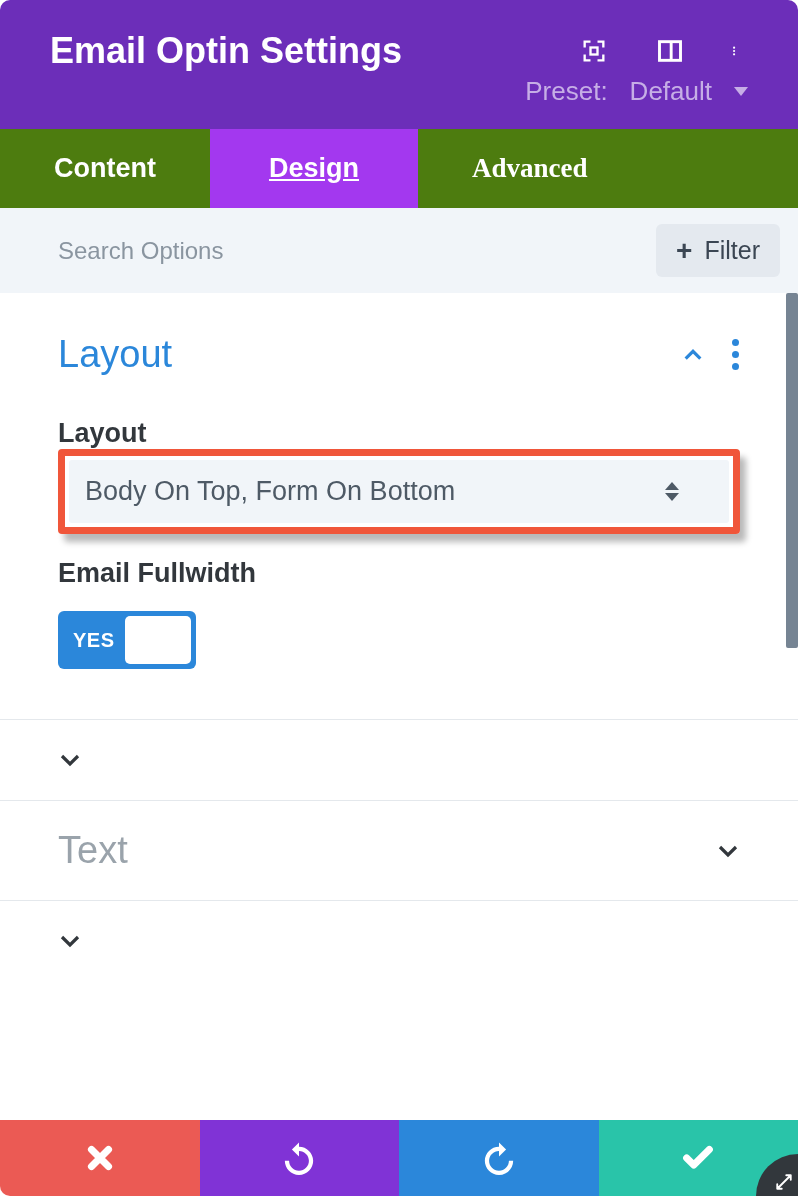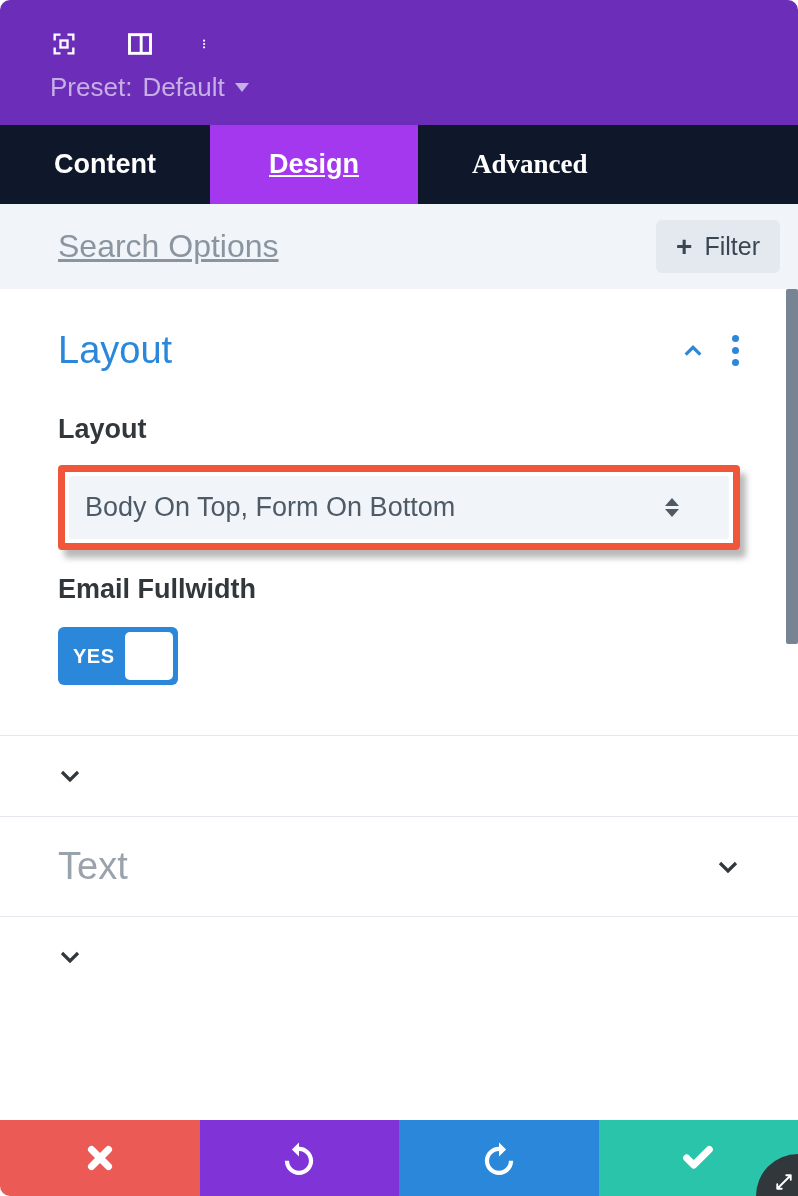--- a/index.html
+++ b/index.html
@@ -5,60 +5,60 @@
   * { box-sizing: border-box; margin: 0; padding: 0; }
   html, body { width: 798px; height: 1196px; font-family: -apple-system, "Helvetica Neue", Arial, sans-serif; background: #fff; overflow: hidden; }
   .panel { width: 798px; height: 1196px; display: flex; flex-direction: column; position: relative; border-radius: 10px; background:#fff; }
 
   
   .header { background: #6c2eb9; padding: 30px 50px 22px 50px; border-top-left-radius:10px; border-top-right-radius:10px; }
   .header-top { display:flex; align-items:center; justify-content:space-between; }
   .title { color:#fff; font-size:36px; font-weight:700; }
   .header-icons { display:flex; align-items:center; gap:48px; margin-right:6px;}
   .hicon { width:28px; height:28px; fill:#fff; cursor:pointer; }
-  .subtitle { margin-top:14px; color:#c6aee6; font-size:26px; font-weight:500; display:flex; align-items:center; gap:10px; cursor:pointer;}
+  .subtitle { margin-top:4px; color:#c6aee6; font-size:26px; font-weight:500; display:flex; align-items:center; gap:22px; cursor:pointer;justify-content:flex-end;}
   .caret-down { width:0; height:0; border-left:7px solid transparent; border-right:7px solid transparent; border-top:9px solid #c6aee6; }
 
   
-  .tabs { display:flex; background:#0f172a; }
+  .tabs { display:flex; background:#4d7c0f; }
   .tab { flex:0 0 auto; padding:24px 0; text-align:center; color:#fff; font-size:27px; font-weight:600; cursor:pointer;}
   .tab.content { width:210px; }
   .tab.design { width:208px; background:#a338ef;text-decoration:underline; }
   .tab.advanced { flex:1; padding-left:54px; text-align:left;font-family:Liberation Serif, serif;}
 
   
   .searchbar { background:#f1f5f9; display:flex; align-items:center; justify-content:space-between; padding:16px 18px 16px 58px; }
-  .searchinput { border:none; background:transparent; font-size:32px; color:#8a95a0; outline:none; flex:1;text-decoration:underline; }
+  .searchinput { border:none; background:transparent; font-size:24px; color:#8a95a0; outline:none; flex:1; }
   .searchinput::placeholder{ color:#8a95a0; }
   .filterbtn { background:#e4e9ef; border-radius:6px; padding:12px 20px; display:flex; align-items:center; gap:12px; cursor:pointer; color:#3b4653; font-size:25px; font-weight:500;}
   .plus { font-size:28px; font-weight:700; line-height:1; color:#3b4653;}
 
   
   .body { flex:1; background:#fff; overflow:hidden; position:relative; }
   .scrollbar { position:absolute; right:0; top:0; width:12px; height:355px; background:#768493; border-radius:2px; }
 
   
   .section-open { padding: 40px 58px 50px 58px; border-bottom:1px solid #e4e8ec;}
   .section-open-header { display:flex; align-items:center; justify-content:space-between; }
   .section-title-active { color:#2b87da; font-size:38px; font-weight:500; }
   .section-actions { display:flex; align-items:center; gap:28px;}
   .chev-up { width:22px; height:22px; stroke:#2b87da; stroke-width:3.5; fill:none; cursor:pointer;}
   .dots-v { width:8px; display:flex; flex-direction:column; gap:5px; cursor:pointer;}
   .dots-v span { width:7px; height:7px; border-radius:50%; background:#2b87da; }
 
   .field-label { color:#32373c; font-size:27px; font-weight:700; margin-top:42px; }
 
-  .select-wrap { margin-top:20px; position:relative; }
+  .select-wrap { position:relative; }
   .highlight-box { border:7px solid #f0563a; border-radius:4px; padding:4px; box-shadow: 6px 8px 6px rgba(0,0,0,0.28); }
   .select { background:#f1f5f9; border-radius:3px; padding:16px 50px 16px 16px; font-size:27px; color:#4e5a66; cursor:pointer; display:flex; align-items:center; justify-content:space-between;}
   .select-arrows { display:flex; flex-direction:column; gap:3px; }
   .tri-up { width:0;height:0;border-left:7px solid transparent;border-right:7px solid transparent;border-bottom:8px solid #4e5a66;}
   .tri-dn { width:0;height:0;border-left:7px solid transparent;border-right:7px solid transparent;border-top:8px solid #4e5a66;}
 
-  .toggle { margin-top:22px; width:120px; height:58px; background:#2b87da; border-radius:6px; display:flex; align-items:center; padding:5px; cursor:pointer;}
+  .toggle { margin-top:22px; width:138px; height:58px; background:#2b87da; border-radius:6px; display:flex; align-items:center; padding:5px; cursor:pointer;}
   .toggle-label { color:#fff; font-weight:800; font-size:20px; padding:0 10px 0 10px; letter-spacing:.5px;}
   .toggle-knob { background:#fff; border-radius:5px; flex:1; height:100%; }
 
   
   .section-collapsed { padding:28px 58px; border-bottom:1px solid #e4e8ec; display:flex; align-items:center; justify-content:space-between; cursor:pointer;}
   .section-collapsed:first-of-type{ border-top:1px solid #e4e8ec;}
   .collapsed-title { color:#9aa3ab; font-size:38px; font-weight:500; }
   .chev-dn { width:24px; height:24px; stroke:#32373c; stroke-width:3.2; fill:none; }
 
   
@@ -73,20 +73,21 @@
   .corner { position:absolute; bottom:0; right:0; width:42px; height:42px; background:#32373c; border-top-left-radius:42px; display:flex; align-items:flex-end; justify-content:flex-end; padding:5px; cursor:pointer;}
   .corner svg { width:18px; height:18px; fill:#fff;}
 </style>
 </head>
 <body>
 
 <div class="panel">
 
   <div class="header">
     <div class="header-top">
+      <div class="title">Email Optin Settings</div>
       <div class="header-icons">
         <svg class="hicon" viewBox="0 0 24 24">
             <path d="M3 3h6v2H5v4H3V3zm12 0h6v6h-2V5h-4V3zM3 15h2v4h4v2H3v-6zm16 0h2v6h-6v-2h4v-4z"></path>
             <rect x="9" y="9" width="6" height="6" fill="none" stroke="#fff" stroke-width="2"></rect>
           </svg>
         <svg class="hicon" viewBox="0 0 24 24">
             <rect x="3" y="4" width="18" height="16" fill="none" stroke="#fff" stroke-width="2.5"></rect>
             <line x1="13" y1="4" x2="13" y2="20" stroke="#fff" stroke-width="2.5"></line>
           </svg>
         <svg class="hicon" viewBox="0 0 24 24" style="width:10px;">

